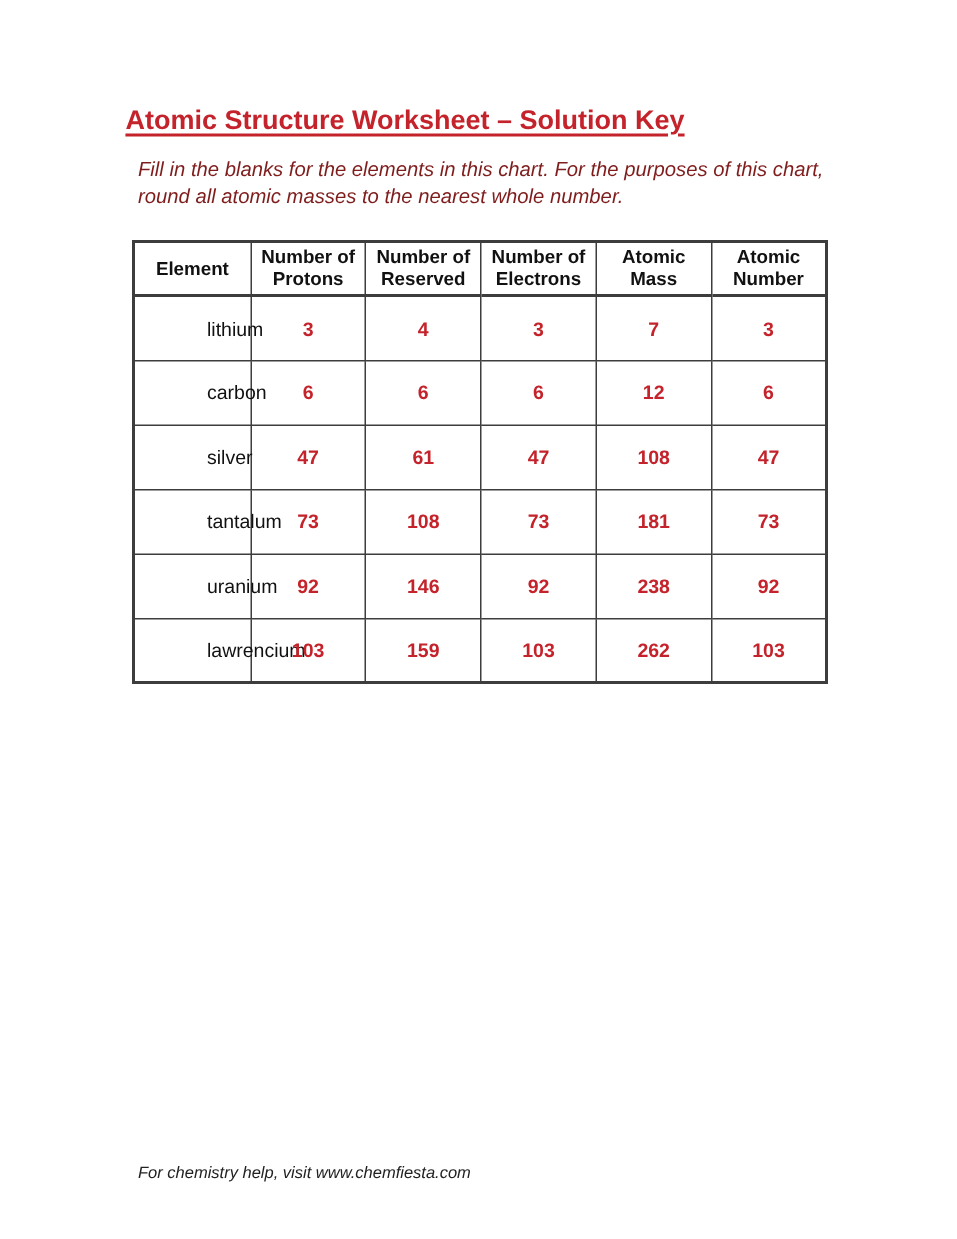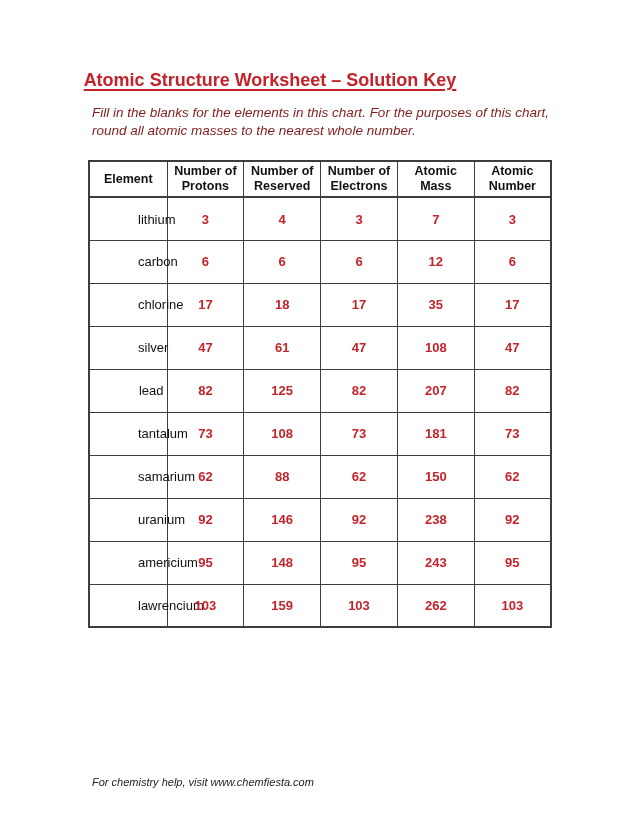--- a/index.html
+++ b/index.html
@@ -133,74 +133,42 @@
         </tr>
         <tr>
           <td class="element-cell">carbon</td>
           <td class="value-cell">6</td>
           <td class="value-cell">6</td>
           <td class="value-cell">6</td>
           <td class="value-cell">12</td>
           <td class="value-cell">6</td>
         </tr>
         <tr>
-          <td class="element-cell">chlorine</td>
-          <td class="value-cell">17</td>
-          <td class="value-cell">18</td>
-          <td class="value-cell">17</td>
-          <td class="value-cell">35</td>
-          <td class="value-cell">17</td>
-        </tr>
-        <tr>
           <td class="element-cell">silver</td>
           <td class="value-cell">47</td>
           <td class="value-cell">61</td>
           <td class="value-cell">47</td>
           <td class="value-cell">108</td>
           <td class="value-cell">47</td>
-        </tr>
-        <tr>
-          <td class="element-cell">lead</td>
-          <td class="value-cell">82</td>
-          <td class="value-cell">125</td>
-          <td class="value-cell">82</td>
-          <td class="value-cell">207</td>
-          <td class="value-cell">82</td>
         </tr>
         <tr>
           <td class="element-cell">tantalum</td>
           <td class="value-cell">73</td>
           <td class="value-cell">108</td>
           <td class="value-cell">73</td>
           <td class="value-cell">181</td>
           <td class="value-cell">73</td>
         </tr>
         <tr>
-          <td class="element-cell">samarium</td>
-          <td class="value-cell">62</td>
-          <td class="value-cell">88</td>
-          <td class="value-cell">62</td>
-          <td class="value-cell">150</td>
-          <td class="value-cell">62</td>
-        </tr>
-        <tr>
           <td class="element-cell">uranium</td>
           <td class="value-cell">92</td>
           <td class="value-cell">146</td>
           <td class="value-cell">92</td>
           <td class="value-cell">238</td>
           <td class="value-cell">92</td>
-        </tr>
-        <tr>
-          <td class="element-cell">americium</td>
-          <td class="value-cell">95</td>
-          <td class="value-cell">148</td>
-          <td class="value-cell">95</td>
-          <td class="value-cell">243</td>
-          <td class="value-cell">95</td>
         </tr>
         <tr>
           <td class="element-cell">lawrencium</td>
           <td class="value-cell">103</td>
           <td class="value-cell">159</td>
           <td class="value-cell">103</td>
           <td class="value-cell">262</td>
           <td class="value-cell">103</td>
         </tr>
       </tbody>

